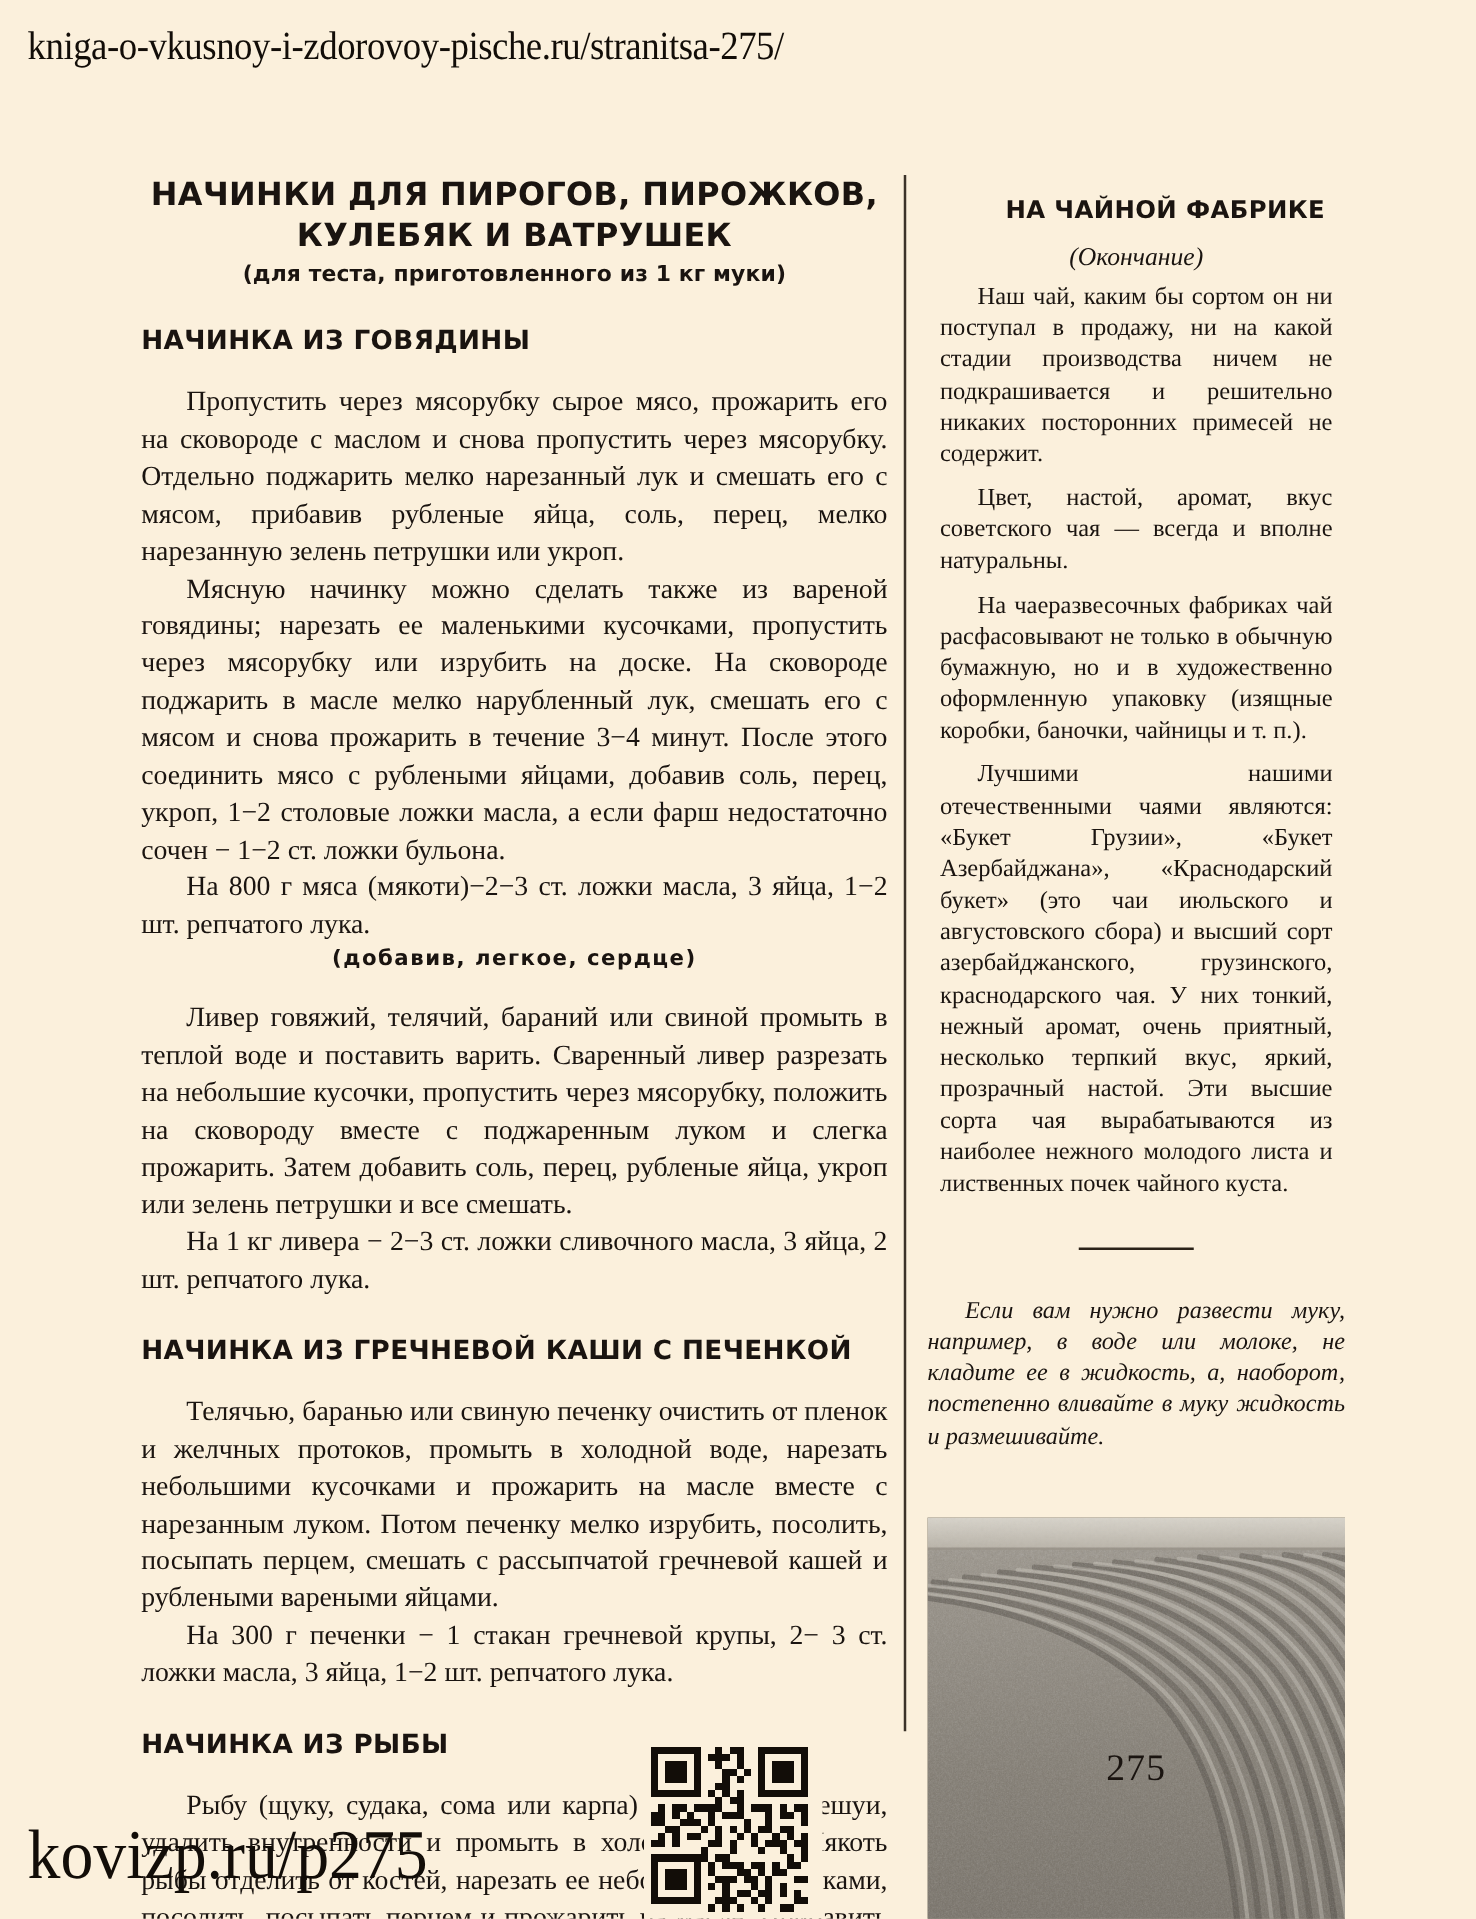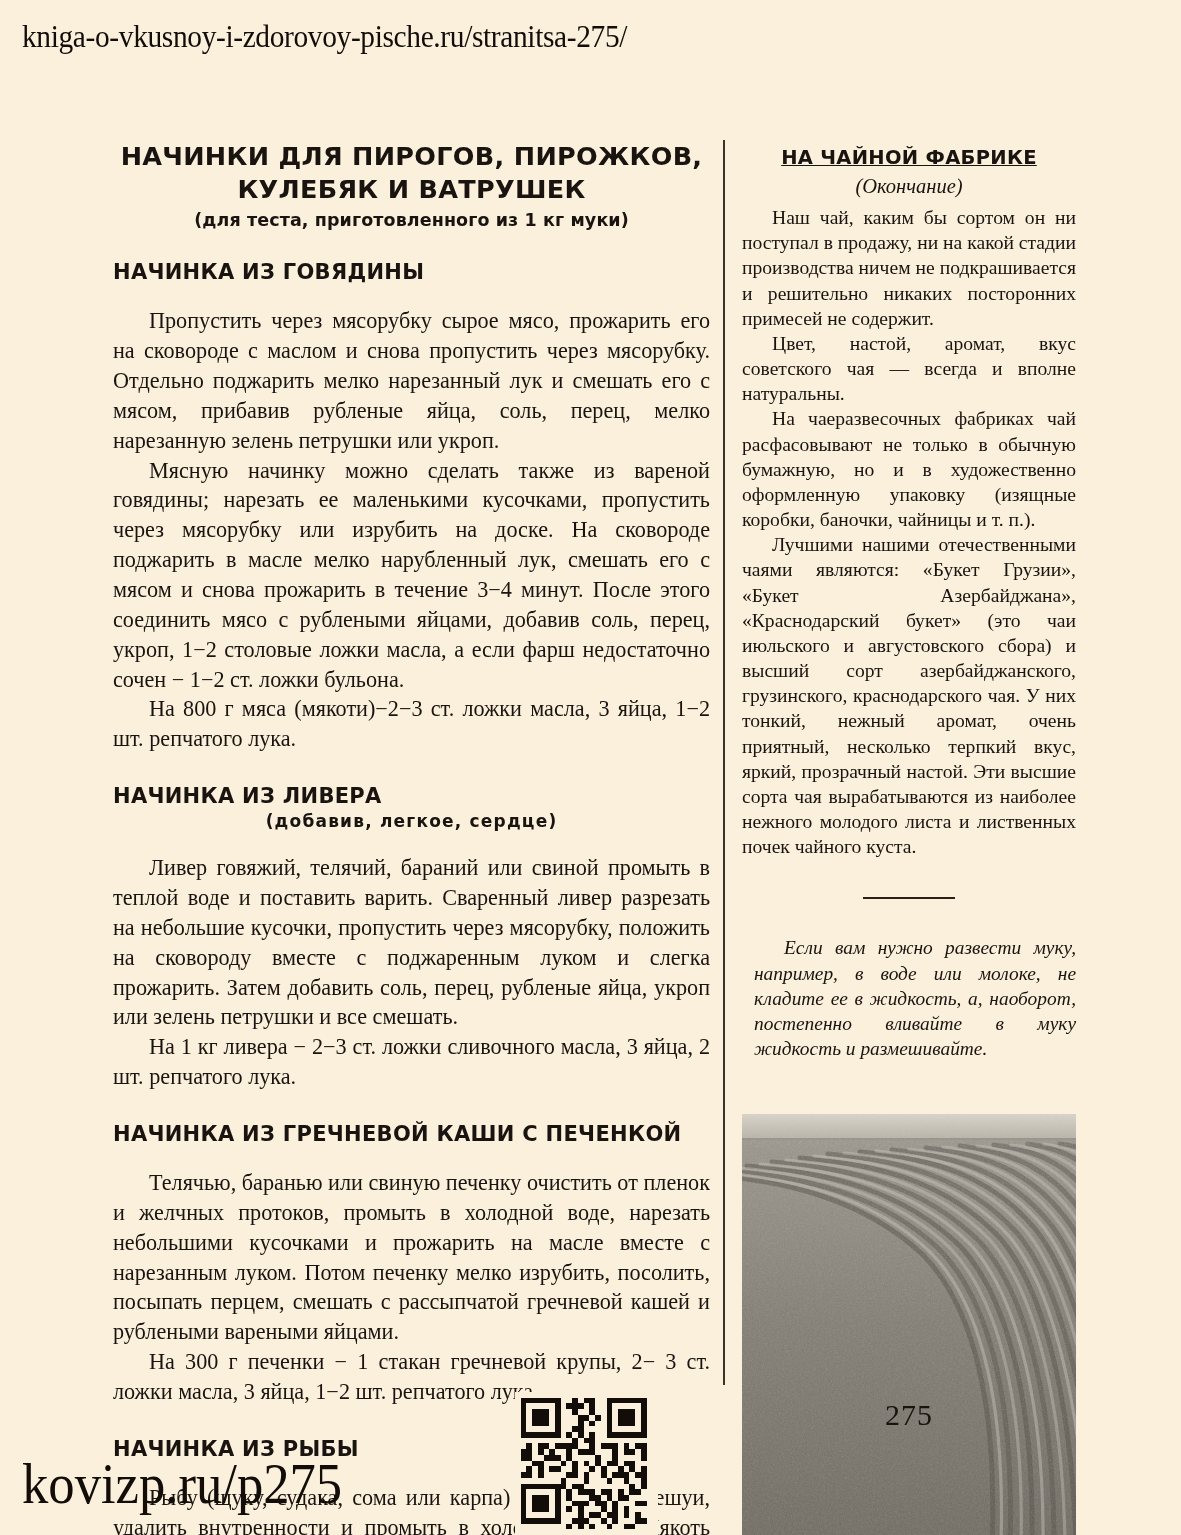--- a/index.html
+++ b/index.html
@@ -106,54 +106,53 @@
     hyphens: none;
   }
   p.body.first { margin-top: 22px; }
   p.body.cont  { margin-top: 0; }
 
   
   h2.r-title {
     font-family: "DejaVu Sans", "Liberation Sans", sans-serif;
     font-size: 19.5px;
     font-weight: bold;
-    text-align: center;
-    margin: 6px;
+    text-align: right;
+    margin: 16px;
     letter-spacing: 0.3px;
-    text-decoration: underline;
   }
   .r-sub {
     font-size: 20.5px;
     font-style: italic;
     text-align: center;
     margin: 3px 0 0 0;
   }
   p.r-body {
     font-size: 19.6px;
     line-height: 1.285;
     text-align: justify;
     text-indent: 30px;
-    margin: 0;
+    margin: 10px;
   }
   p.r-body.first { margin-top: 7px; }
 
   hr.r-rule {
     border: none;
     border-top: 2px solid #2a2218;
     width: 92px;
     margin: 38px auto 0 auto;
   }
 
   p.r-note {
     font-size: 19.4px;
     font-style: italic;
     line-height: 1.30;
     text-align: justify;
     text-indent: 30px;
-    margin: 36px 0 0 12px;
+    margin: 36px 0 0 0;
   }
 
   
   .photo-wrap {
     margin-top: 52px;
     width: 334px;
   }
   .photo {
     width: 334px;
     height: 428px;
@@ -210,21 +209,20 @@
       <span>НАЧИНКИ ДЛЯ ПИРОГОВ, ПИРОЖКОВ,</span><br>
       <span>КУЛЕБЯК И ВАТРУШЕК</span>
     </h1>
     <div class="subtitle">(для теста, приготовленного из 1 кг муки)</div>
 
     <h2 class="sec-title">НАЧИНКА ИЗ ГОВЯДИНЫ</h2>
     <p class="body first">Пропустить через мясорубку сырое мясо, прожарить его на сковороде с маслом и снова пропустить через мясорубку. Отдельно поджарить мелко нарезанный лук и смешать его с мясом, прибавив рубленые яйца, соль, перец, мелко нарезанную зелень петрушки или укроп.</p>
     <p class="body cont">Мясную начинку можно сделать также из вареной говядины; нарезать ее маленькими кусочками, пропустить через мясорубку или изрубить на доске. На сковороде поджарить в масле мелко нарубленный лук, смешать его с мясом и снова прожарить в течение 3−4 минут. После этого соединить мясо с рублеными яйцами, добавив соль, перец, укроп, 1−2 столовые ложки масла, а если фарш недостаточно сочен − 1−2 ст. ложки бульона.</p>
     <p class="body cont">На 800 г мяса (мякоти)−2−3 ст. ложки масла, 3 яйца, 1−2 шт. репчатого лука.</p>
 
-    <h2 class="sec-title">НАЧИНКА ИЗ ЛИВЕРА</h2>
     <div class="sec-sub">(добавив, легкое, сердце)</div>
     <p class="body first">Ливер говяжий, телячий, бараний или свиной промыть в теплой воде и поставить варить. Сваренный ливер разрезать на небольшие кусочки, пропустить через мясорубку, положить на сковороду вместе с поджаренным луком и слегка прожарить. Затем добавить соль, перец, рубленые яйца, укроп или зелень петрушки и все смешать.</p>
     <p class="body cont">На 1 кг ливера − 2−3 ст. ложки сливочного масла, 3 яйца, 2 шт. репчатого лука.</p>
 
     <h2 class="sec-title">НАЧИНКА ИЗ ГРЕЧНЕВОЙ КАШИ С ПЕЧЕНКОЙ</h2>
     <p class="body first">Телячью, баранью или свиную печенку очистить от пленок и желчных протоков, промыть в холодной воде, нарезать небольшими кусочками и прожарить на масле вместе с нарезанным луком. Потом печенку мелко изрубить, посолить, посыпать перцем, смешать с рассыпчатой гречневой кашей и рублеными вареными яйцами.</p>
     <p class="body cont">На 300 г печенки − 1 стакан гречневой крупы, 2− 3 ст. ложки масла, 3 яйца, 1−2 шт. репчатого лука.</p>
 
     <h2 class="sec-title">НАЧИНКА ИЗ РЫБЫ</h2>
     <p class="body first">Рыбу (щуку, судака, сома или карпа) очистить от чешуи, удалить внутренности и промыть в холодной воде. Мякоть рыбы отделить от костей, нарезать ее небольшими кусочками, посолить, посыпать перцем и прожарить на масле. Прибавить поджаренный лук, укроп и перемешать. В эту начинку можно положить рубленые яйца.</p>

